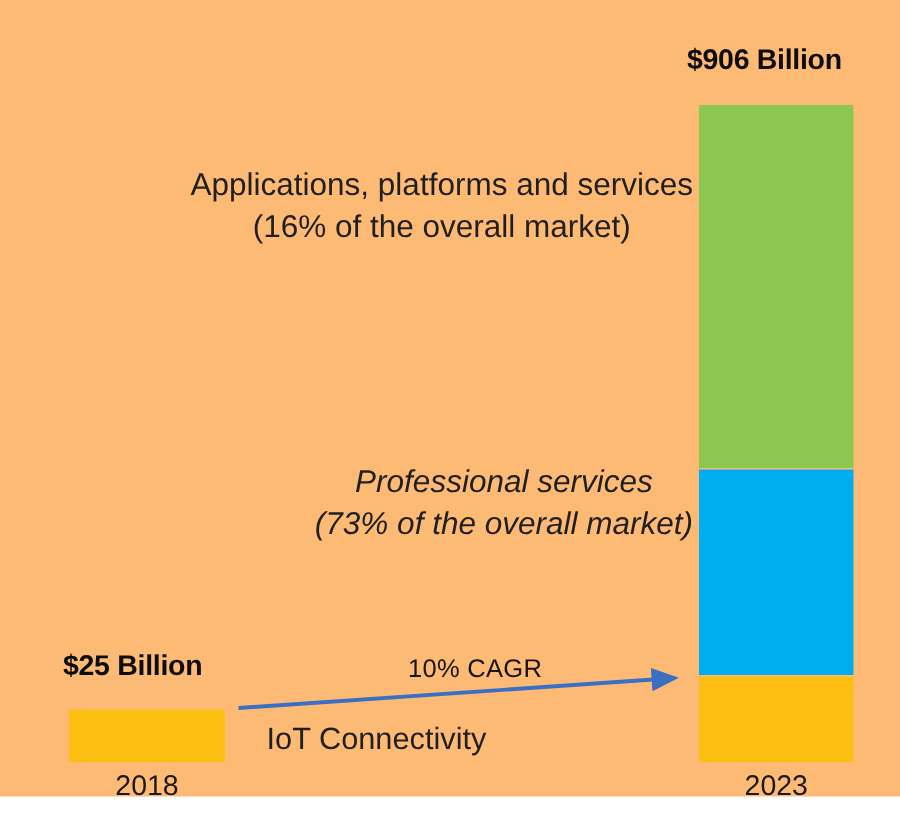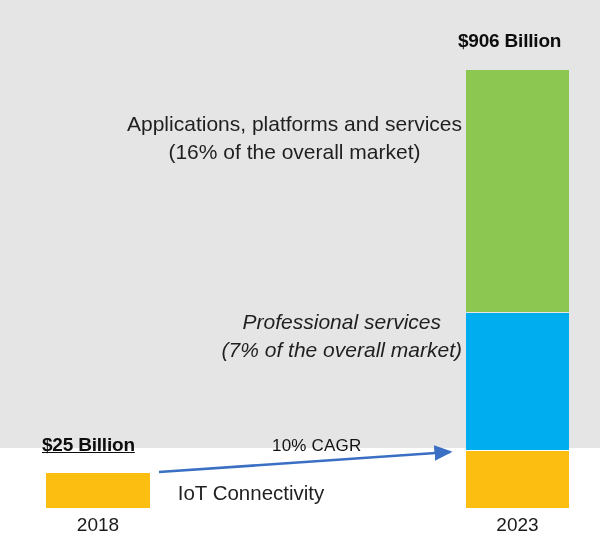--- a/index.html
+++ b/index.html
@@ -10,22 +10,22 @@
     width: 600px;
     height: 552px;
     background: #ffffff;
     font-family: "Liberation Sans", sans-serif;
     color: #1a1a1a;
     overflow: hidden;
   }
   #stage {
     position: relative;
     width: 600px;
-    height: 448px;
-    background: #e5e5e5;
+    height: 531px;
+    background: #fdba74;
   }
 
   
   .bar-seg {
     position: absolute;
     box-sizing: border-box;
   }
   #bar-2018 {
     left: 46px;
     top: 473px;
@@ -66,21 +66,20 @@
   }
   #value-2025 {
     left: 458px;
     top: 30px;
     font-size: 19px;
   }
   #value-2018 {
     left: 42px;
     top: 434px;
     font-size: 19px;
-    text-decoration: underline;
   }
 
   
   .cat-label {
     position: absolute;
     font-size: 19px;
     color: #1a1a1a;
     text-align: center;
     white-space: nowrap;
   }
@@ -159,21 +158,21 @@
 
   <div class="value-label" id="value-2018">$25 Billion</div>
 
   <div class="seg-label" id="label-applications">
     <span>Applications, platforms and services</span>
     <span class="line2">(16% of the overall market)</span>
   </div>
 
   <div class="seg-label" id="label-professional">
     <span>Professional services</span>
-    <span class="line2">(7% of the overall market)</span>
+    <span class="line2">(73% of the overall market)</span>
   </div>
 
   <div class="seg-label" id="label-iot">IoT Connectivity</div>
 
   <svg id="cagr-arrow" viewBox="0 0 320 44">
     <defs>
       <marker id="arrowhead" markerWidth="7" markerHeight="6" refX="6" refY="3" orient="auto">
         <path d="M0,0 L7,3 L0,6 z" fill="#3B6FC4"></path>
       </marker>
     </defs>

